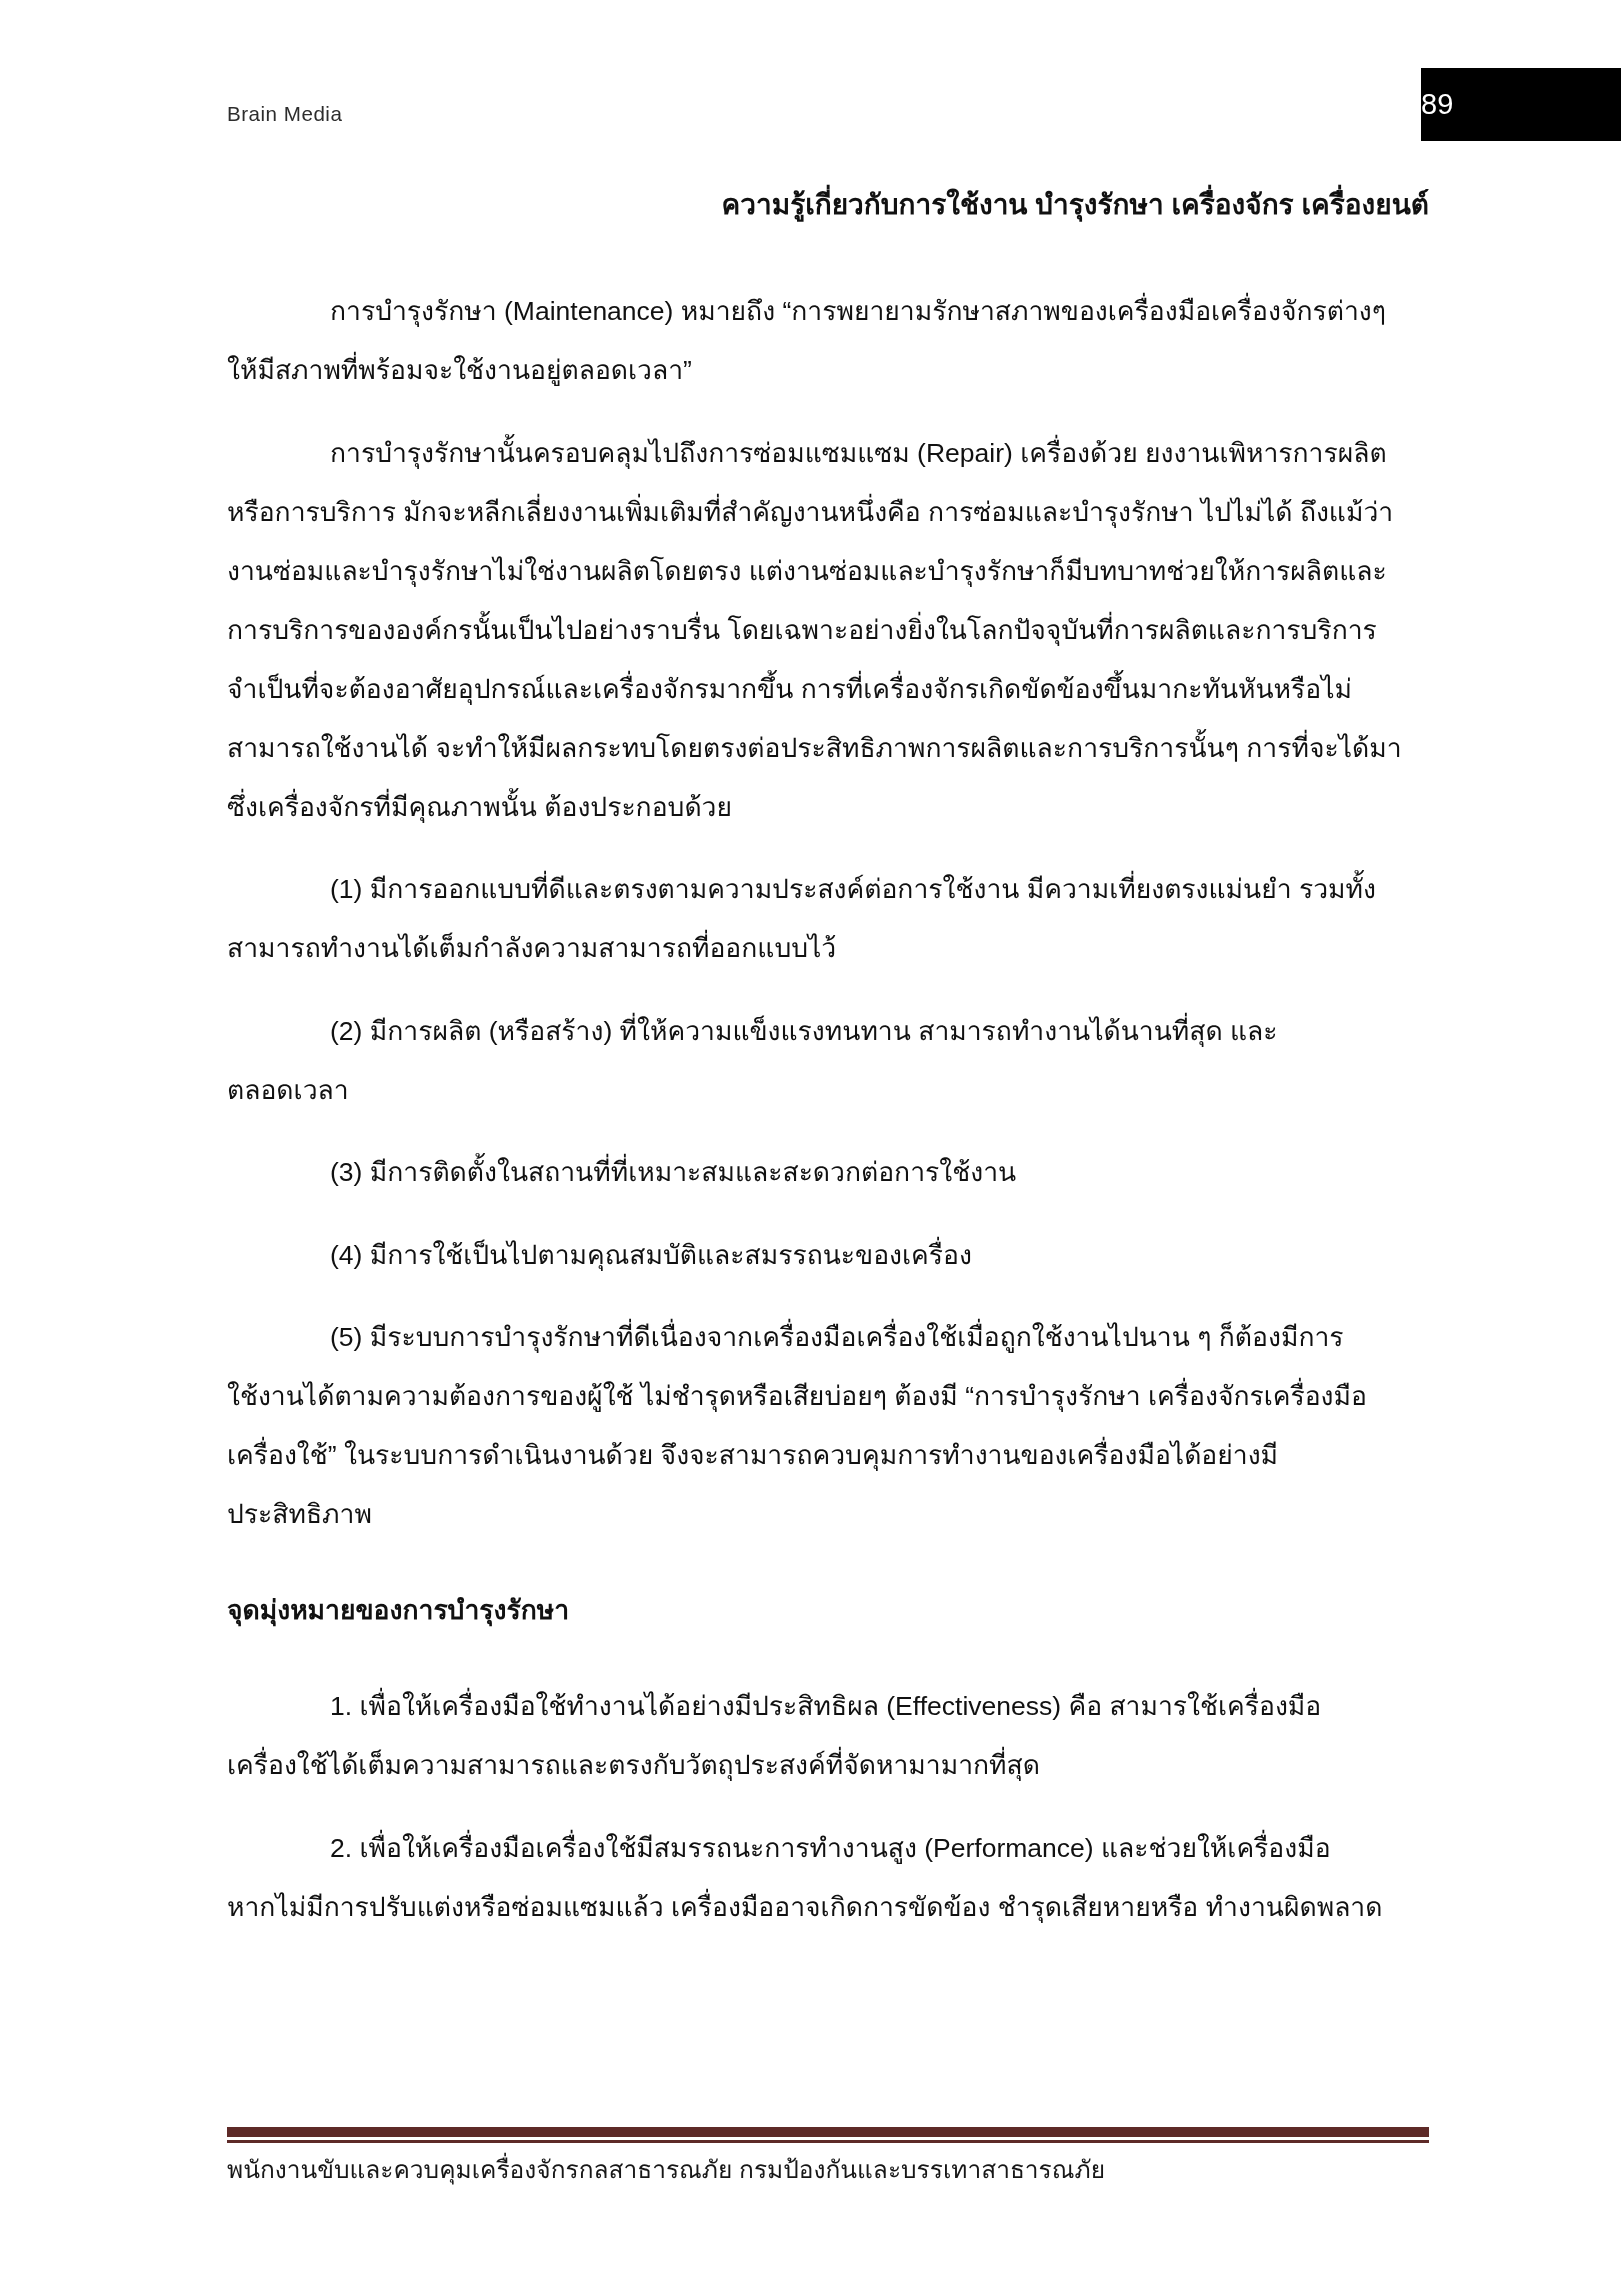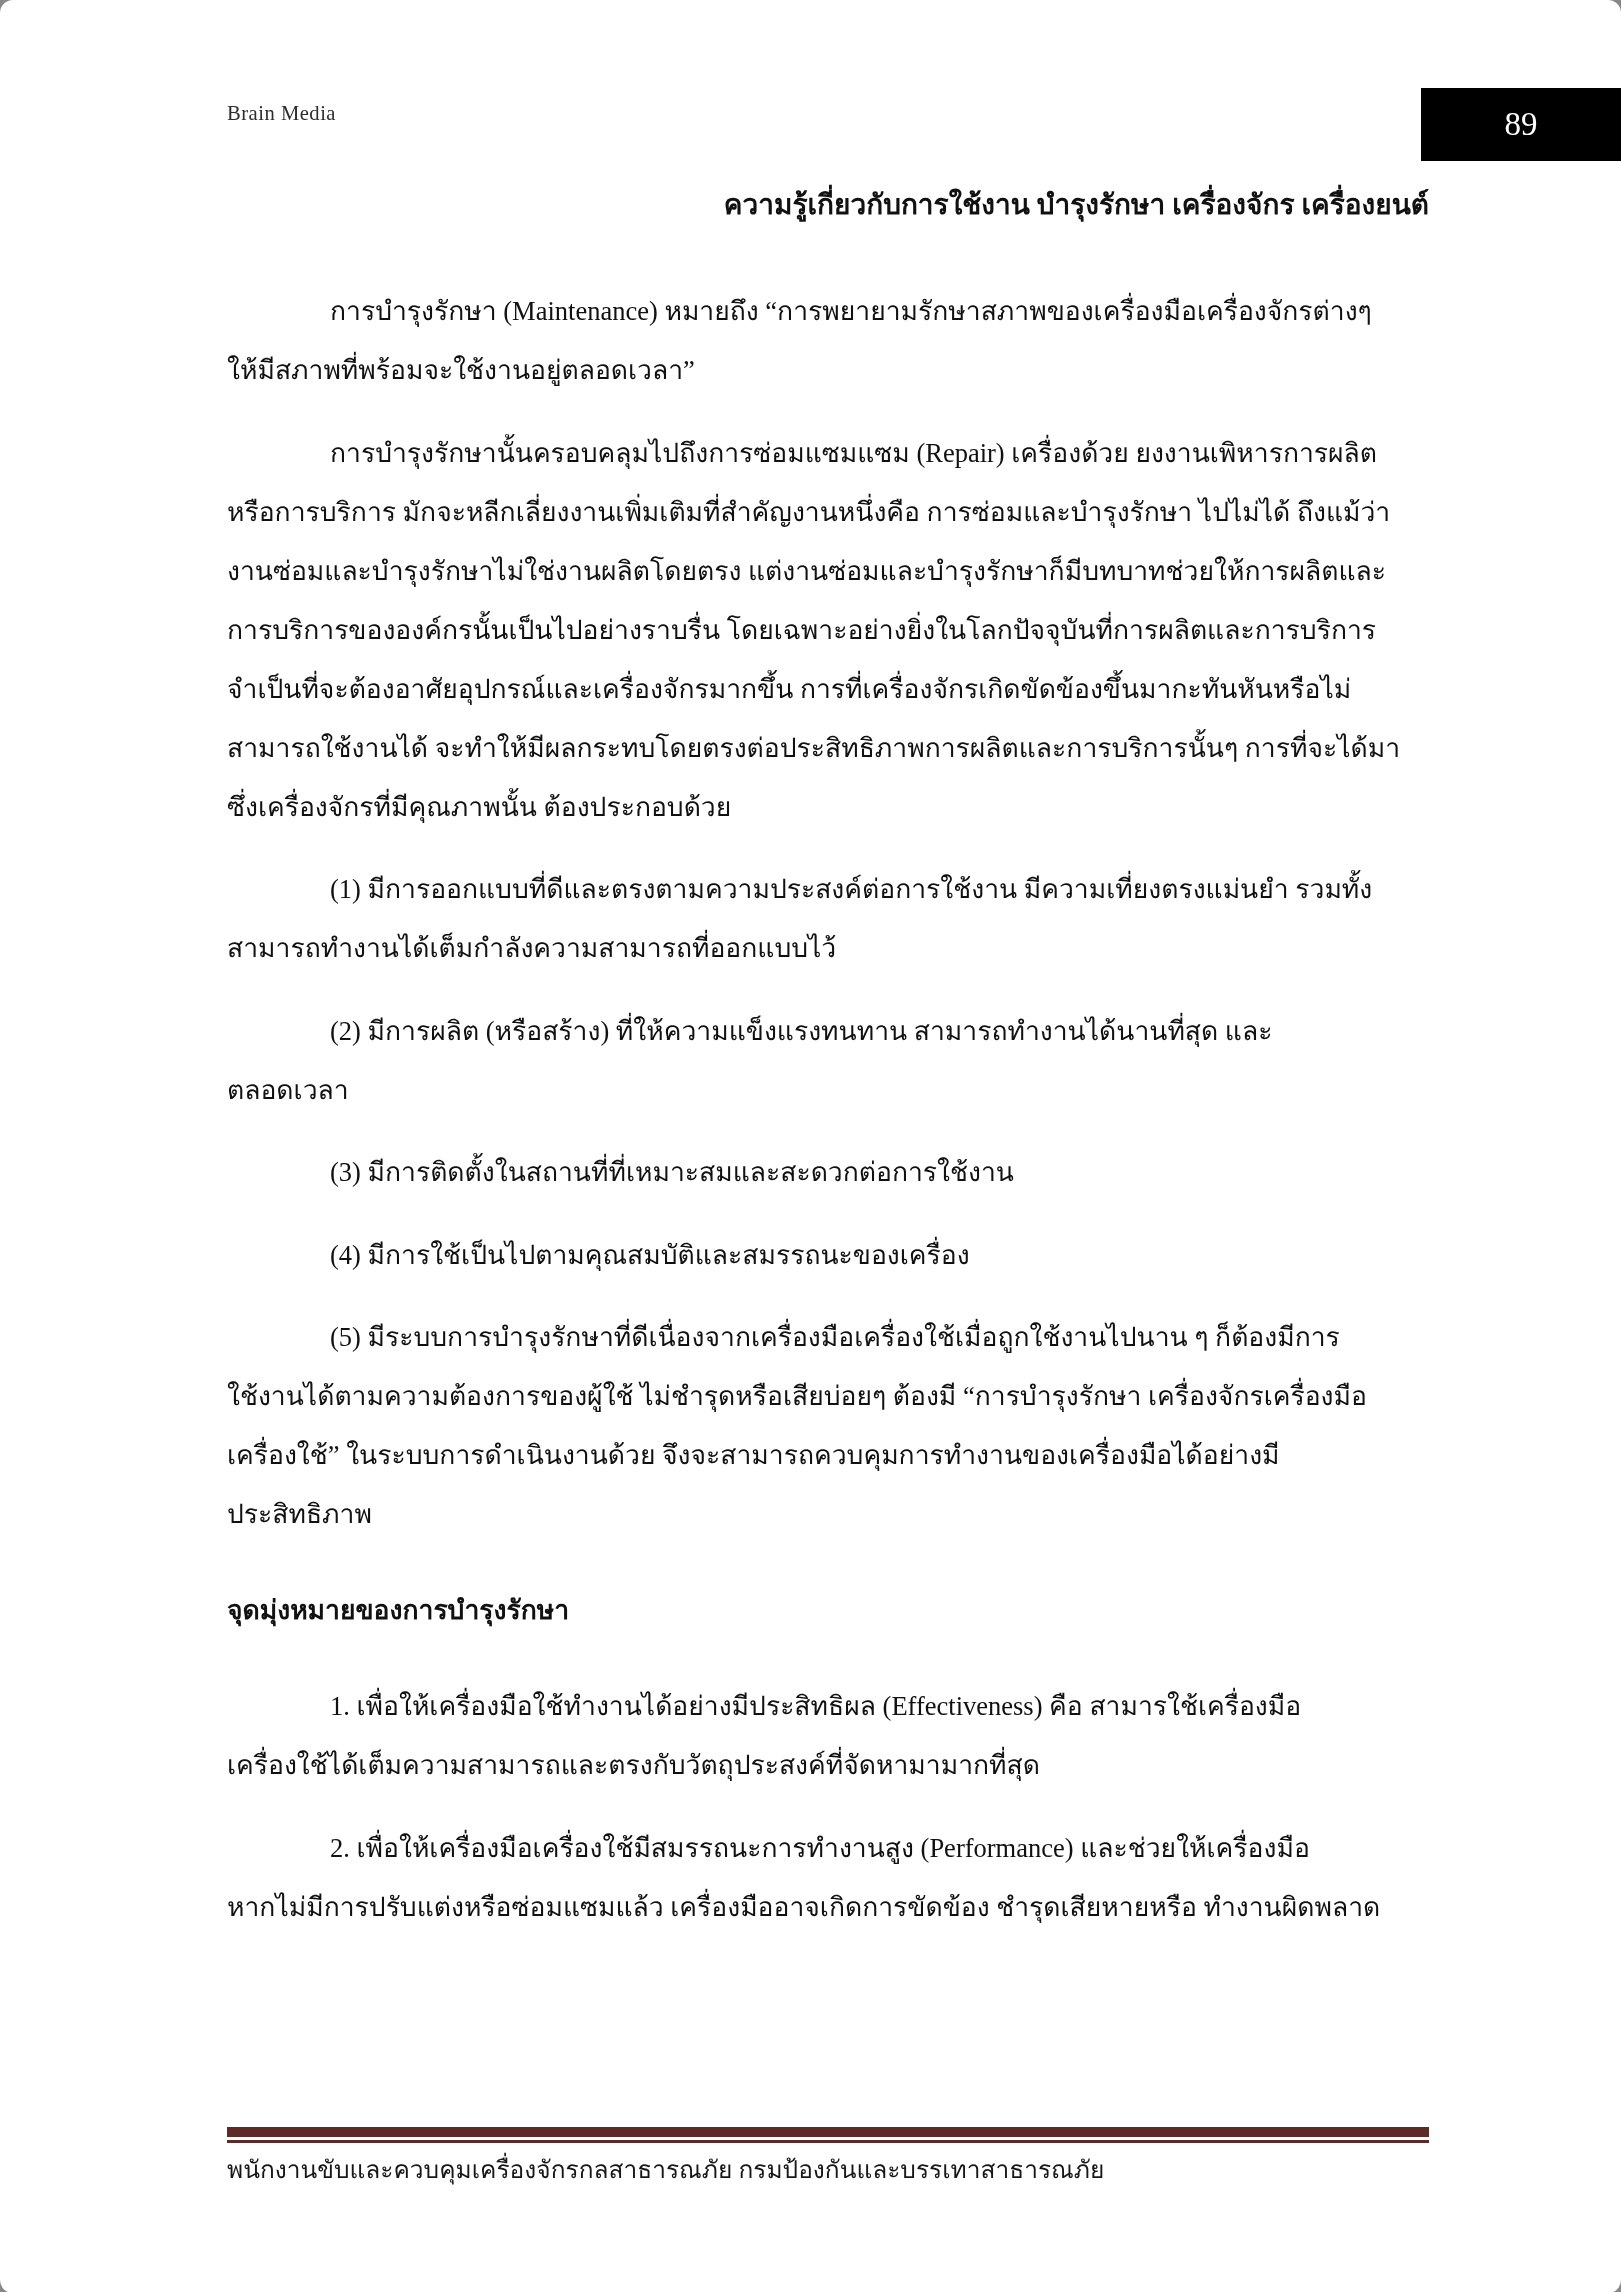--- a/index.html
+++ b/index.html
@@ -1,33 +1,32 @@
 <!DOCTYPE html>
 <html lang="th"><head>
 <meta charset="utf-8">
 <style>
   html,body{margin:0;padding:0;background:#888;}
   .page{
     position:relative;
     width:1621px;height:2293px;
     background:#ffffff;
-    font-family:Liberation Serif, serif;
+    font-family:Liberation Sans, sans-serif;
     color:#111111;
     overflow:hidden;
     margin:0 auto;
-    border-radius:13px;
   }
   .brand{
     position:absolute;left:227px;top:102px;
     font-size:20.6px;color:#2d2d2d;letter-spacing:0.5px;
   }
   .page-box{
-    position:absolute;right:0;top:88px;width:200px;height:73px;
-    display:flex;align-items:center;justify-content:center;
-    font-size:33px;
+    position:absolute;right:0;top:68px;width:200px;height:73px;
+    display:flex;align-items:center;justify-content:flex-start;
+    font-size:29px;
   }
   .doc-title{
     position:absolute;left:227px;top:182px;width:1202px;
     text-align:right;font-weight:bold;font-size:28px;
   }
   .body-area{
     position:absolute;left:227px;top:282px;width:1202px;
     font-size:26.5px;line-height:59px;
   }
   .block{margin:0 0 23.5px 0;}

